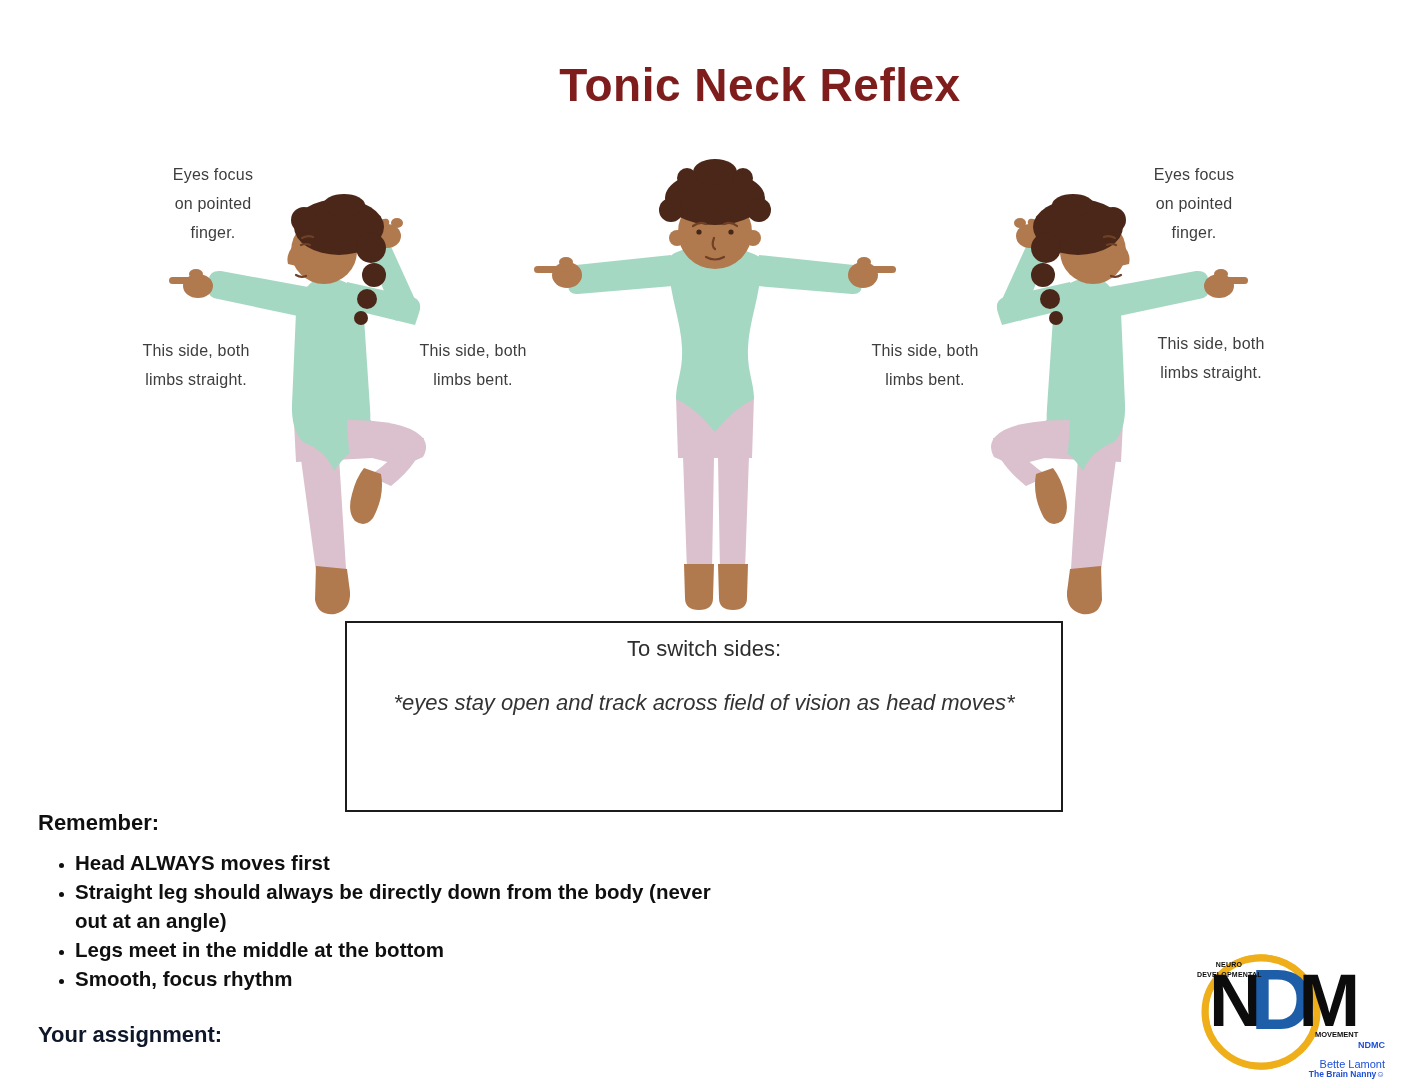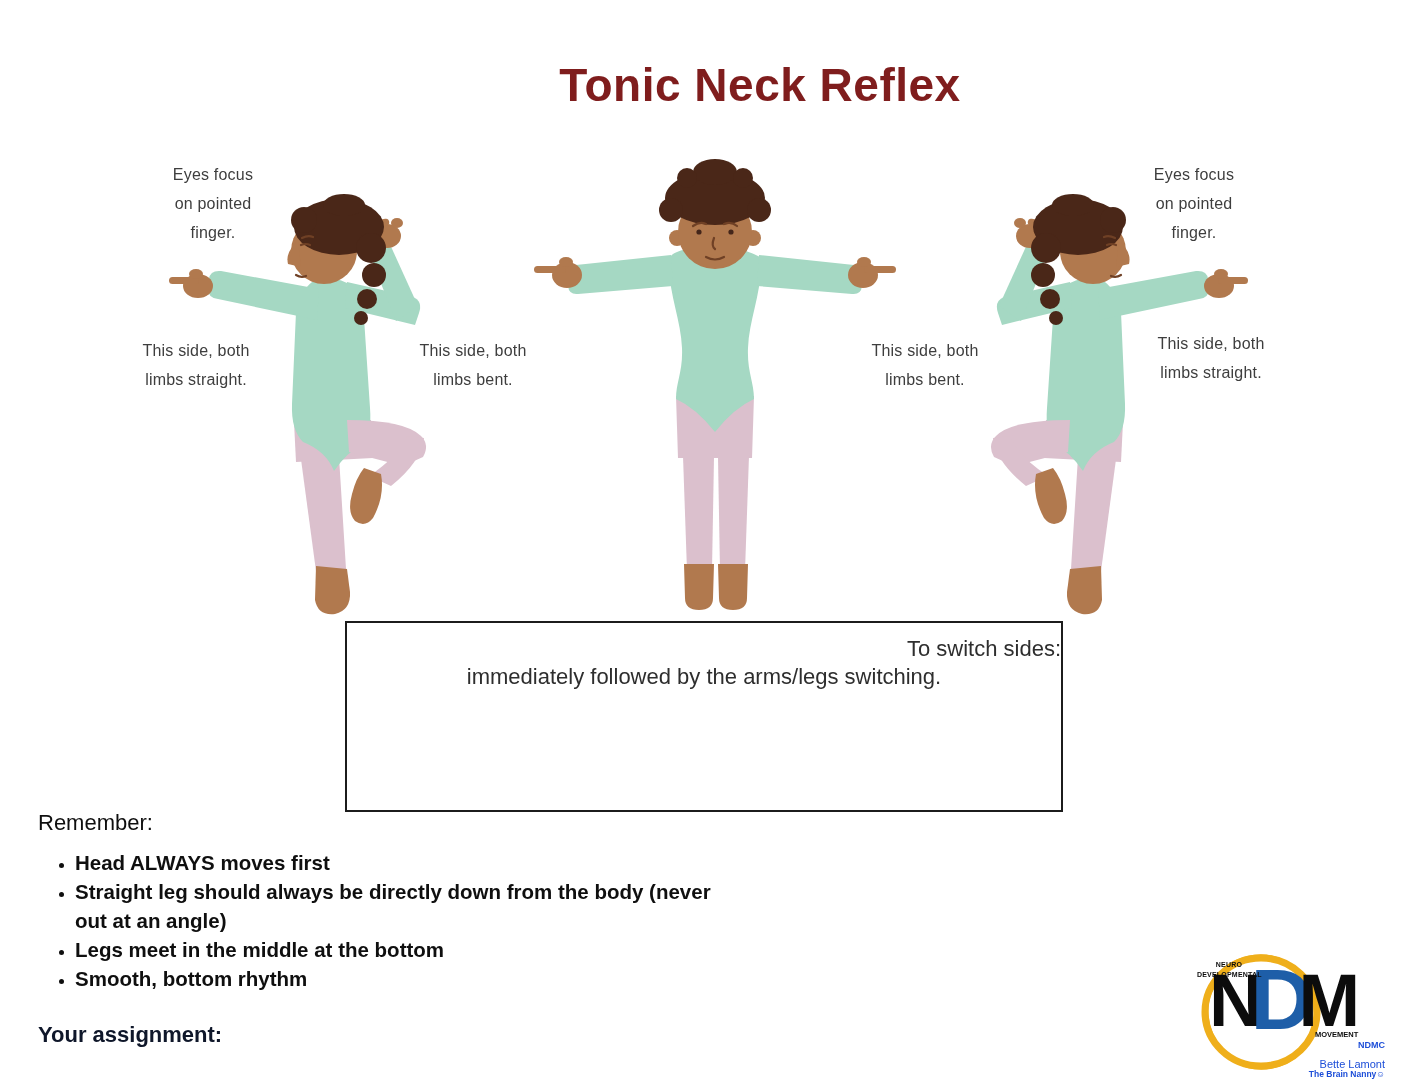--- a/index.html
+++ b/index.html
@@ -22,28 +22,28 @@
   .fig-left{left:167px;top:194px;}
   .fig-center{left:530px;top:158px;}
   .fig-right{left:975px;top:194px;}
 
   .mint{fill:var(--mint);} .pink{fill:var(--pink);} .skin{fill:var(--skin);} .hair{fill:var(--hair);}
   .eye{fill:#44261a;}
   .line{stroke:#6f4025;stroke-width:2.2;fill:none;stroke-linecap:round;}
 
   .box{position:absolute;left:345px;top:621px;width:714px;height:187px;
        border:2px solid #1c1c1c;text-align:center;color:#2e2e2e;background:#fff;}
-  .box-heading{margin-top:13px;font-size:22px;text-align:right;}
+  .box-heading{margin-top:13px;font-size:22px;}
   .box-line1{margin-top:30px;font-size:22px;line-height:30px;}
   .box-line2{margin-top:0;font-size:22px;line-height:30px;}
   .box-note{margin-top:28px;font-size:22px;font-style:italic;color:#333;}
   .bold{font-weight:700;color:#161616;}
 
   .remember{position:absolute;left:38px;top:810px;width:680px;color:#0f0f0f;}
-  .section-heading{font-size:22px;font-weight:400;margin:0;}
+  .section-heading{font-size:22px;font-weight:700;margin:0;}
   .remember ul{margin:12px 0 0 0;padding-left:37px;width:640px;list-style:disc;}
   .remember li{font-size:20.5px;font-weight:700;line-height:29px;color:#0f0f0f;}
   .remember li::marker{font-size:15px;}
 
   .assignment{position:absolute;left:38px;top:1022px;font-size:22px;font-weight:700;color:#0f172a;}
 
   .logo{position:absolute;left:1195px;top:950px;width:213px;height:138px;}
   .logo-ring{position:absolute;left:0;top:0;}
   .logo-letters{position:absolute;left:14px;top:6px;display:flex;align-items:flex-start;
                 font-weight:700;line-height:1;}
@@ -172,30 +172,30 @@
   </svg>
 
   <svg class="fig fig-right" width="275" height="425" viewBox="0 0 275 425">
     <g transform="translate(275,0) scale(-1 1)">
       <use href="#side-pose"></use>
     </g>
   </svg>
 
   <div class="box">
     <div class="box-heading">To switch sides:</div>
-    <div class="box-line2">immediately followed by the arms/legs switching.</div>
+    <div class="box-note">*eyes stay open and track across field of vision as head moves*</div>
   </div>
 
   <div class="remember">
     <h2 class="section-heading">Remember:</h2>
     <ul>
       <li>Head ALWAYS moves first</li>
       <li>Straight leg should always be directly down from the body (never out at an angle)</li>
       <li>Legs meet in the middle at the bottom</li>
-      <li>Smooth, bottom rhythm</li>
+      <li>Smooth, focus rhythm</li>
     </ul>
   </div>
 
   <div class="assignment">Your assignment:</div>
 
   <div class="logo">
     <svg class="logo-ring" width="140" height="132" viewBox="0 0 140 132">
       <ellipse cx="66" cy="62" rx="56" ry="54" fill="none" stroke="var(--logo-yellow)" stroke-width="7"></ellipse>
       <ellipse cx="66" cy="62" rx="54" ry="56" fill="none" stroke="var(--logo-yellow)" stroke-width="3.5" transform="rotate(-14 66 62)"></ellipse>
     </svg>

